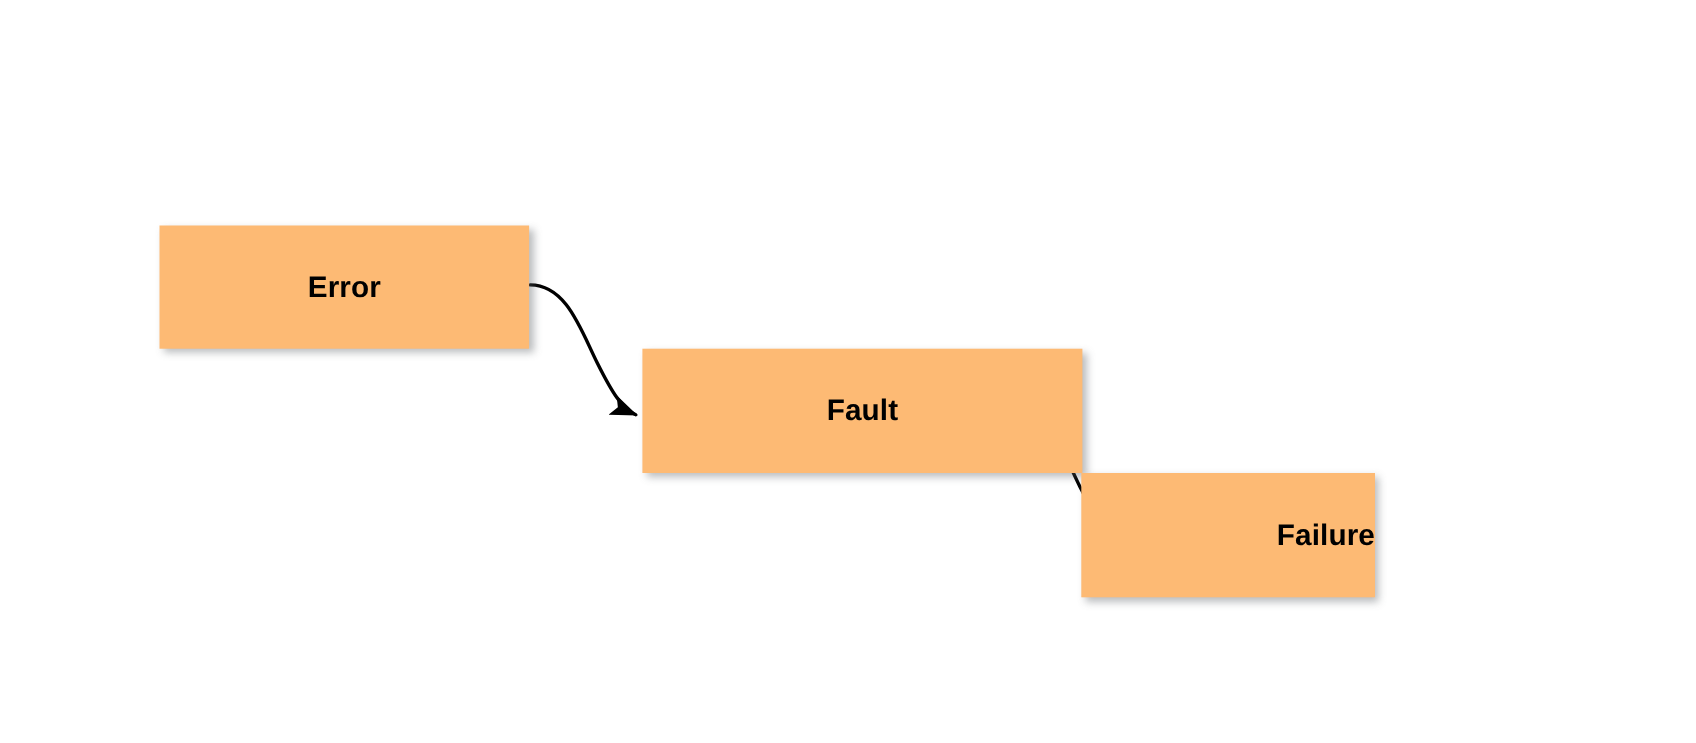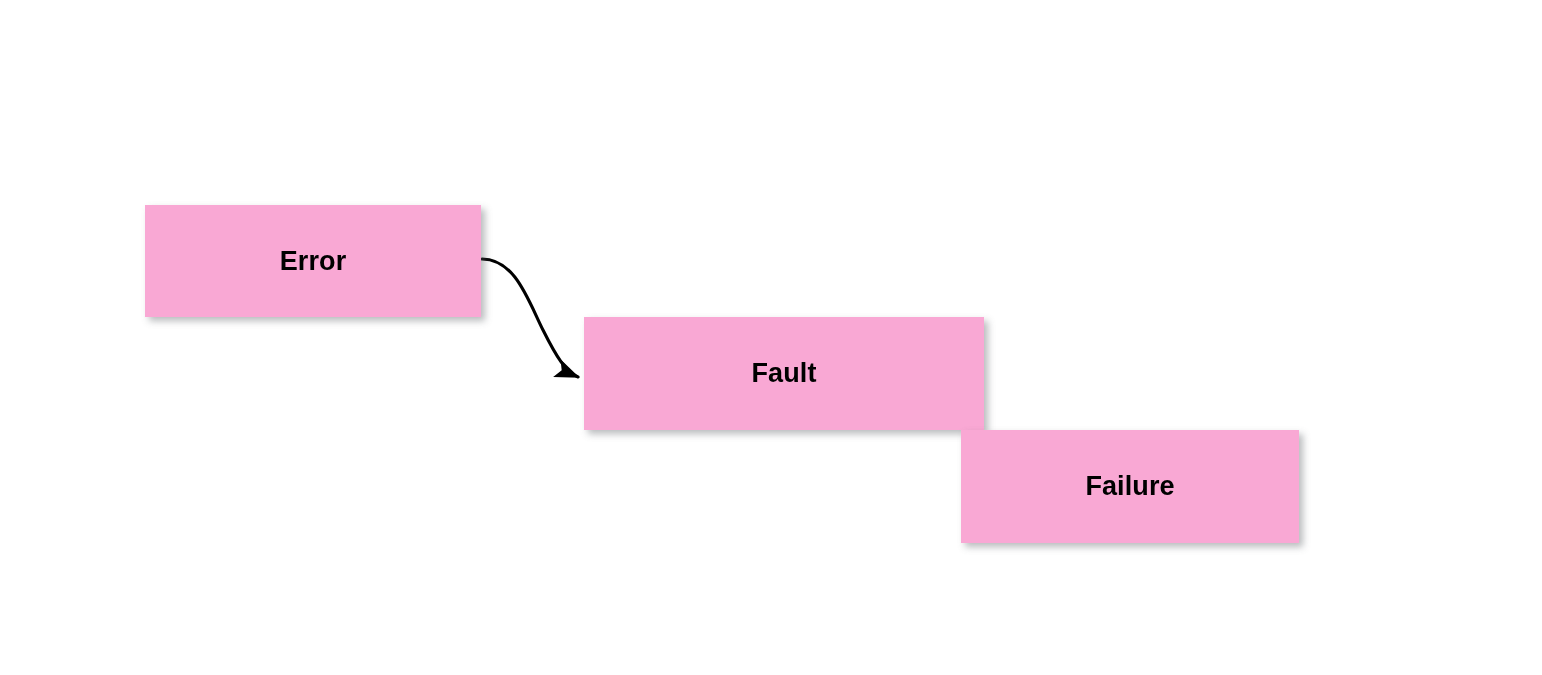--- a/index.html
+++ b/index.html
@@ -19,37 +19,37 @@
     position: absolute;
     left: 0;
     top: 0;
     width: 1542px;
     height: 675px;
     pointer-events: none;
   }
   .node {
     position: absolute;
     box-sizing: border-box;
-    background: #f9a8d4;
+    background: #fdba74;
     display: flex;
     align-items: center;
     justify-content: center;
     box-shadow: 4px 4px 7px rgba(90, 95, 100, 0.42);
   }
   .node-label {
     font-size: 27px;
     font-weight: bold;
     color: #000000;
     letter-spacing: 0.1px;
     line-height: 1;
     white-space: nowrap;
   }
   #node-error   { left: 145px;  top: 205px; width: 336px; height: 112px; }
   #node-fault   { left: 584px;  top: 317px; width: 400px; height: 113px; }
-  #node-failure { left: 961px; top: 430px; width: 338px; height: 113px; }
+  #node-failure { left: 983px; top: 430px; width: 267px; height: 113px; justify-content: flex-end; }
 </style>
 </head>
 <body>
 
 <div id="canvas">
 
   <svg class="edge-layer" viewBox="0 0 1542 675" width="1542" height="675" xmlns="http://www.w3.org/2000/svg">
     <defs>
       <marker id="arrowhead" markerWidth="9" markerHeight="9" refX="7.4" refY="3.1" orient="auto" markerUnits="strokeWidth">
         <path d="M 0 0 L 8 3.1 L 0 6.2 L 1.7 3.1 Z" fill="#000000"></path>

